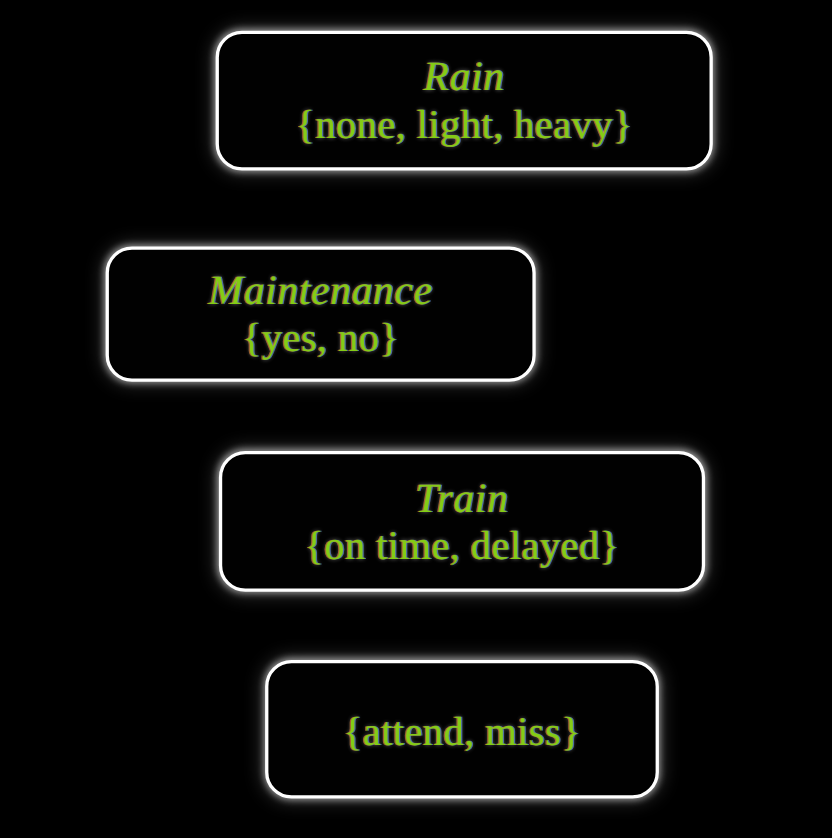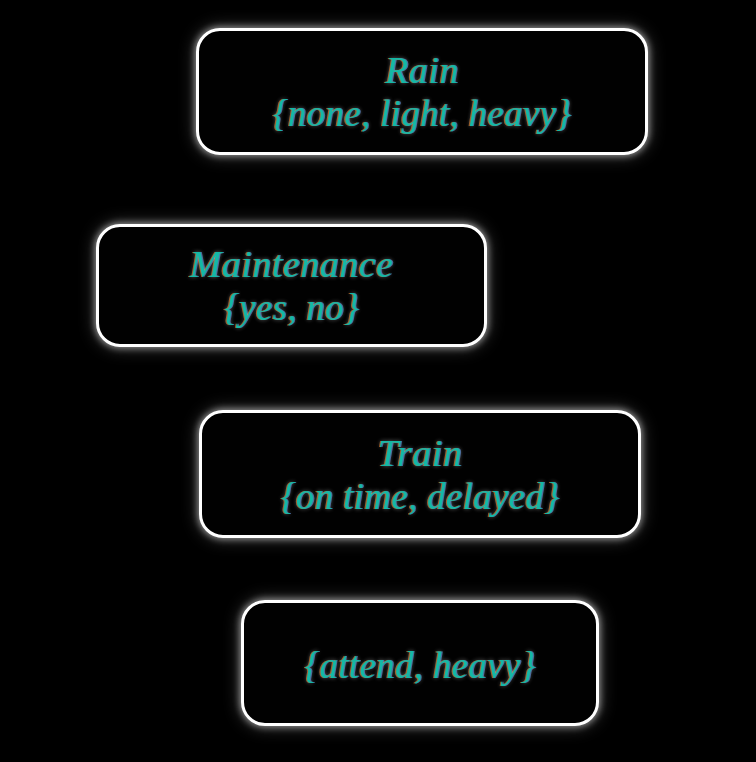--- a/index.html
+++ b/index.html
@@ -39,37 +39,36 @@
     background: #010101;
     border: 3px solid #ffffff;
     border-radius: 24px;
     display: flex;
     flex-direction: column;
     align-items: center;
     justify-content: center;
     text-align: center;
     box-shadow: 0 0 7px 1px rgba(255,255,255,0.55),
                 0 0 16px 3px rgba(255,255,255,0.18);
-    color: #14b8a6;
+    color: #84cc16;
     line-height: 1.0;
   }
 
   .node-name {
     font-style: italic;
     font-size: 38px;
     letter-spacing: 0.5px;
     text-shadow: -1.1px 0 0 rgba(255,150,60,0.55),
                   1.1px 0 0 rgba(110,170,255,0.55),
                   0 0 4px rgba(255,255,255,0.45);
     white-space: nowrap;
     padding-bottom: 2px;
   }
 
   .node-domain {
-    font-style: italic;
     font-size: 37px;
     letter-spacing: 0.3px;
     text-shadow: -1.1px 0 0 rgba(255,150,60,0.55),
                   1.1px 0 0 rgba(110,170,255,0.55),
                   0 0 4px rgba(255,255,255,0.45);
     white-space: nowrap;
     padding-top: 4px;
   }
 
   
@@ -118,16 +117,16 @@
     <div class="node-name">Maintenance</div>
     <div class="node-domain">{yes, no}</div>
   </div>
 
   <div class="node" id="node-train">
     <div class="node-name">Train</div>
     <div class="node-domain">{on time, delayed}</div>
   </div>
 
   <div class="node" id="node-appointment">
-    <div class="node-domain">{attend, heavy}</div>
+    <div class="node-domain">{attend, miss}</div>
   </div>
 
 </div>
 
 </body></html>

